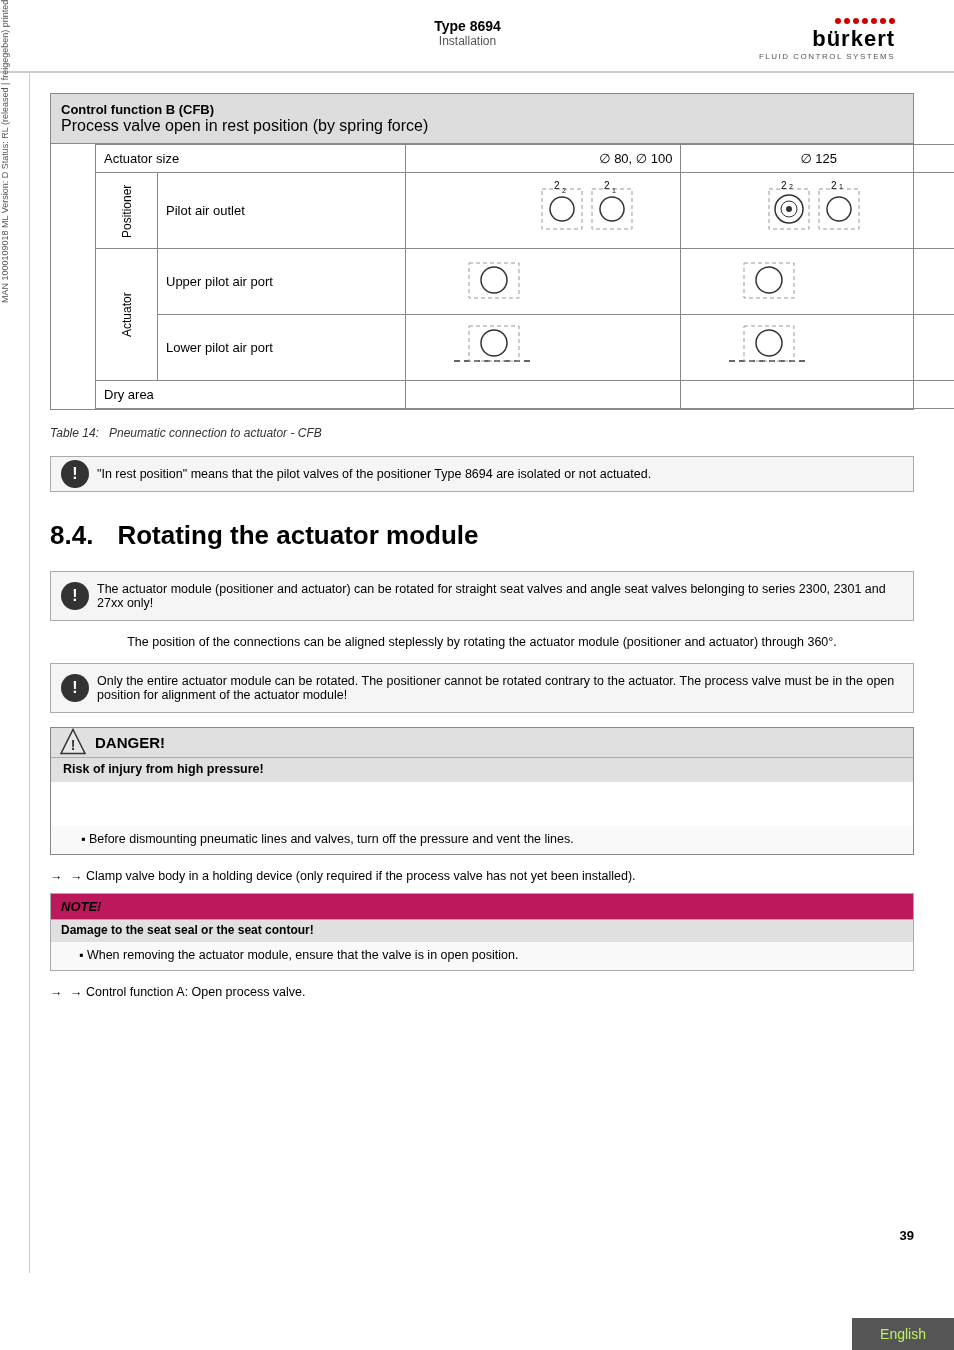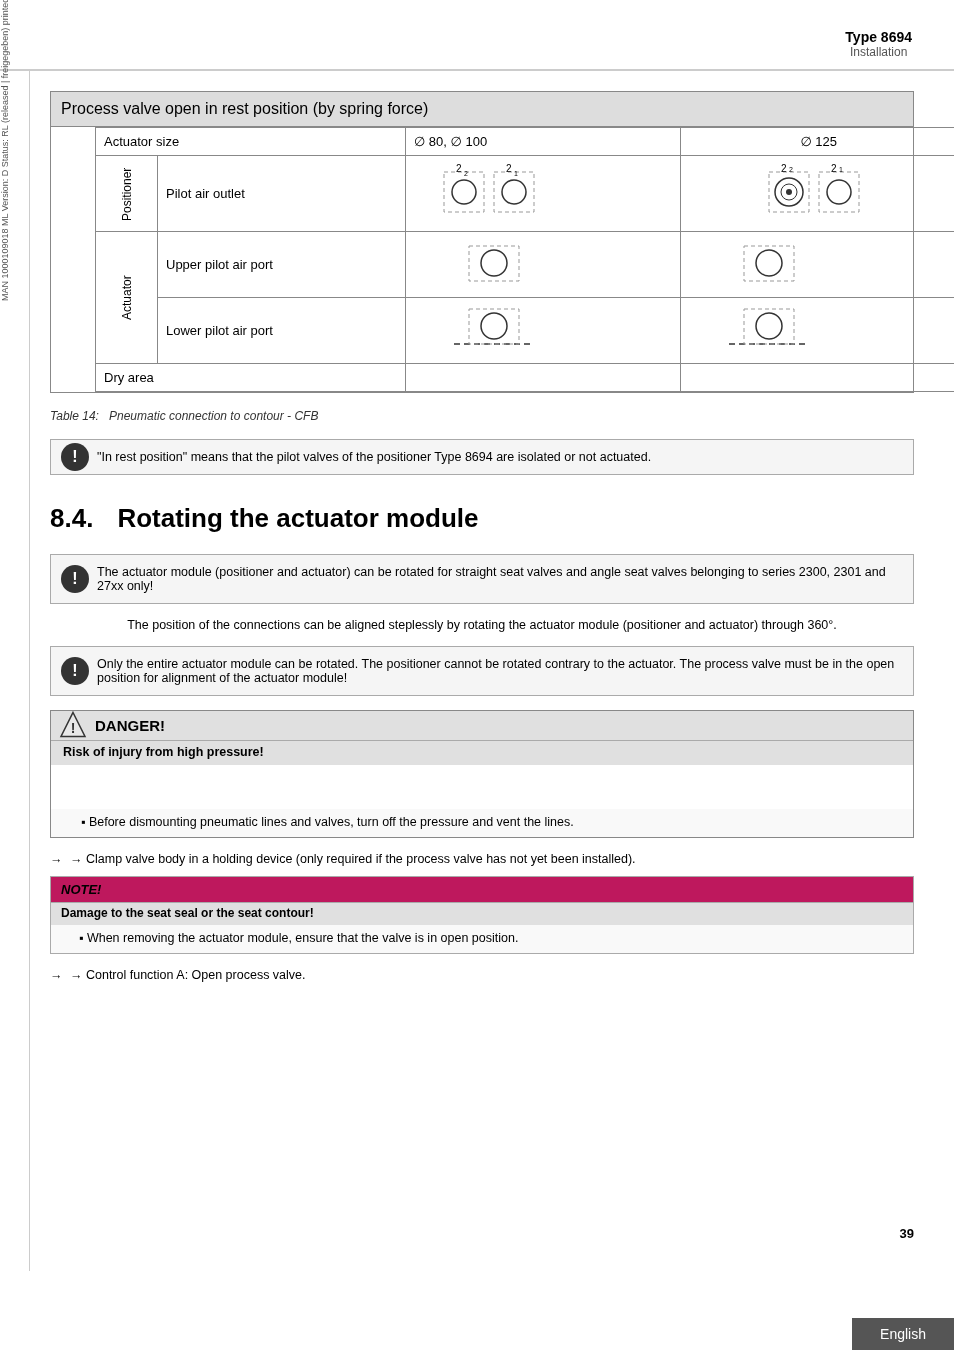--- a/index.html
+++ b/index.html
@@ -10,23 +10,22 @@
       color: #000;
       width: 954px;
       min-height: 1350px;
       position: relative;
     }
 
     
     .header {
       display: flex;
       align-items: flex-start;
-      padding: 18px 42px 10px 40px;
+      padding: 18px 59px 10px 40px;
       border-bottom: 2px solid #ccc;
-      margin-top: 11px;
     }
     .header-title {
       text-align: center;
     }
     .header-title .type-label {
       font-weight: bold;
       font-size: 14px;
     }
     .header-title .install-label {
       font-size: 12px;
@@ -97,21 +96,21 @@
     .cfb-table-inner td, .cfb-table-inner th {
       border: 1px solid #888;
       padding: 6px 8px;
       vertical-align: middle;
     }
     .cfb-table-inner .col-label {
       width: 36%;
     }
     .cfb-table-inner .col-mid {
       width: 32%;
-      text-align: left;
+      text-align: right;
     }
     .cfb-table-inner .col-right {
       width: 32%;
       text-align: center;
     }
     .size-header {
       text-align: center;
       font-size: 13px;
     }
     .rotated-cell {
@@ -282,46 +281,62 @@
       font-size: 13px;
       font-weight: bold;
     }
 
     
     .footer-lang {
       position: absolute;
       bottom: 0;
       right: 0;
       background: #555;
-      color: #ffffff;
+      color: #bef264;
       padding: 8px 28px;
       font-size: 14px;
     }
   </style>
 </head>
 <body>
 
 <div class="header">
   <div style="flex:1"></div>
   <div class="header-title">
     <div class="type-label">Type 8694</div>
     <div class="install-label">Installation</div>
   </div>
+  <div style="flex:1; display:flex; justify-content:flex-end;">
+    <div class="burkert-logo">
+      <div class="logo-dots">
+        <div class="logo-dot"></div>
+        <div class="logo-dot"></div>
+        <div class="logo-dot"></div>
+        <div class="logo-dot"></div>
+        <div class="logo-dot"></div>
+        <div class="logo-dot"></div>
+        <div class="logo-dot"></div>
+      </div>
+      <div style="font-size:22px;font-weight:bold;letter-spacing:1px;">bürkert</div>
+      <div style="font-size:8px;letter-spacing:1.5px;color:#555;">FLUID CONTROL SYSTEMS</div>
+    </div>
+  </div>
 </div>
 
 <div style="display:flex; position:relative;">
 
   <div class="left-sidebar">
     <div class="sidebar-rotated-text">MAN 1000109018  ML  Version: D  Status: RL (released | freigegeben)  printed: 05.03.2014</div>
   </div>
 
   <div class="main-content">
 
     <div class="cfb-table">
       <div class="cfb-header">
+        <div class="cfb-title">Control function B (CFB)</div>
         <div class="cfb-subtitle">Process valve open in rest position (by spring force)</div>
       </div>
       <table class="cfb-table-inner">
         <thead>
           <tr>
             <td class="col-label" colspan="2">Actuator size</td>
             <td class="col-mid size-header">
               <span>∅ 80, ∅ 100</span>
             </td>
             <td class="col-right size-header">
@@ -408,21 +423,21 @@
             <td colspan="2" class="label-col">Dry area</td>
             <td class="diagram-cell"></td>
             <td class="diagram-cell"></td>
           </tr>
         </tbody>
       </table>
     </div>
 
     <div class="table-caption">
       <span>Table 14:</span>&nbsp;&nbsp;
-      <span>Pneumatic connection to contour - CFB</span>
+      <span>Pneumatic connection to actuator - CFB</span>
     </div>
 
     <div class="note-box">
       <div class="exclaim-icon">!</div>
       <span>"In rest position" means that the pilot valves of the positioner Type 8694 are isolated or not actuated.</span>
     </div>
 
     <div class="section-heading">
       <span class="section-num">8.4.</span>
       <span>Rotating the actuator module</span>

